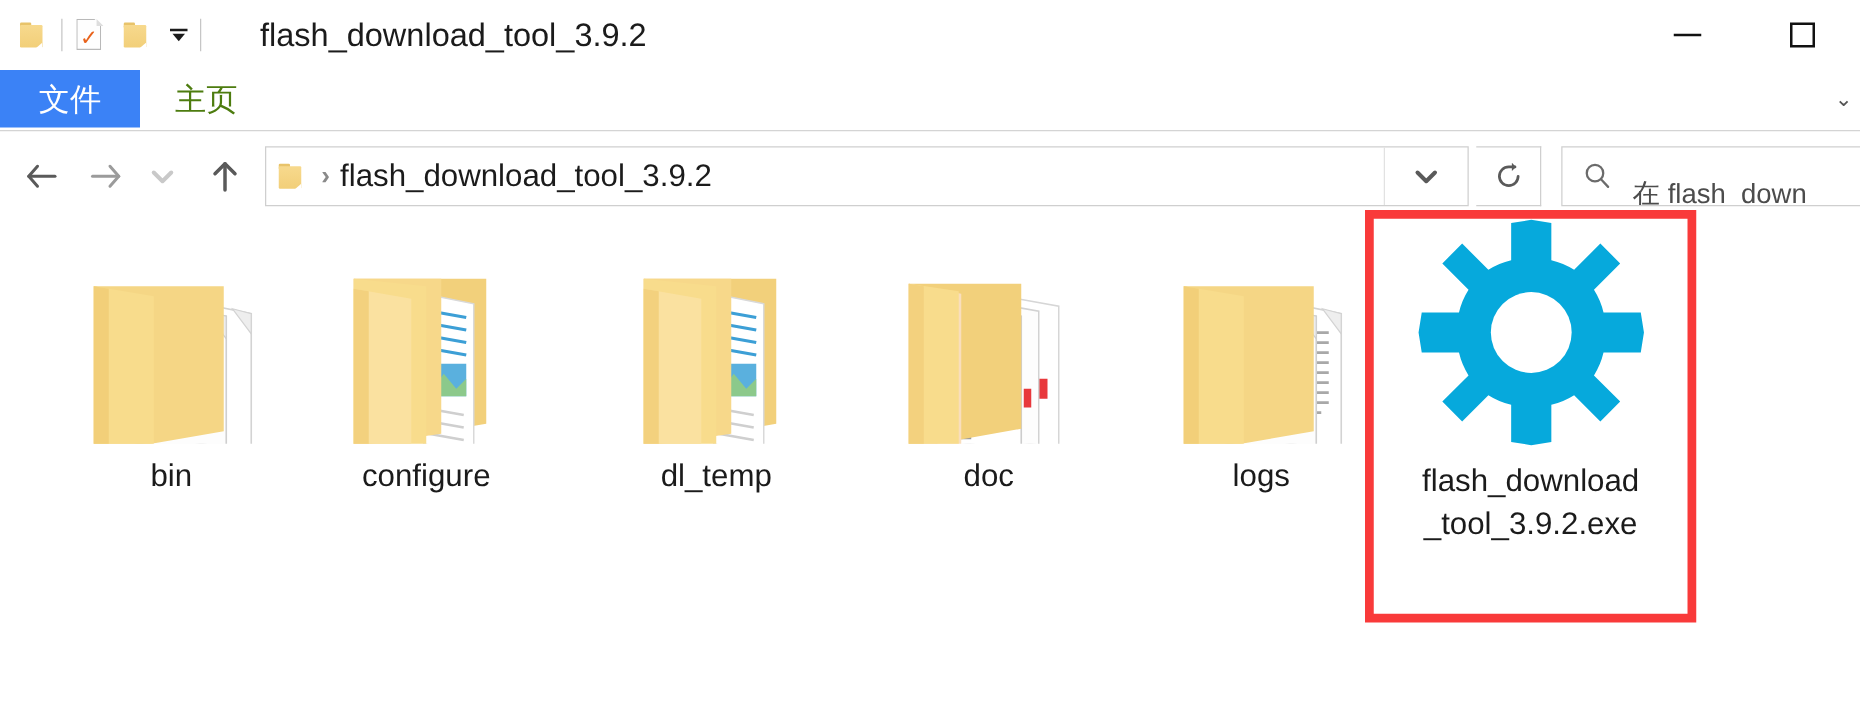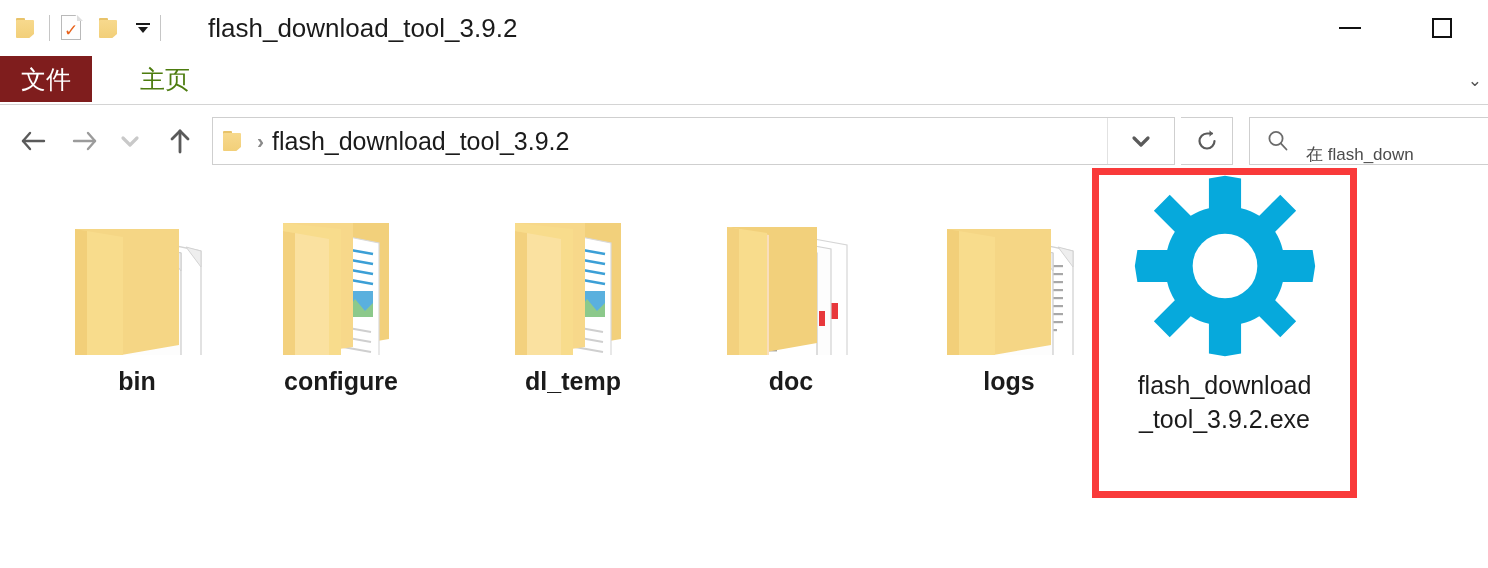--- a/index.html
+++ b/index.html
@@ -142,22 +142,22 @@
   }
   .tab {
     position: absolute;
     top: 0; height: 46px;
     display: flex; align-items: center; justify-content: center;
     font-size: 25px;
     color: #4d7c0f;
     white-space: nowrap;
   }
   .tab-file {
-    left: 0; width: 92px;
-    background: #7f1d1d;
+    left: 0; width: 112px;
+    background: #3b82f6;
     color: #ffffff;
   }
   .tab-home   { left: 128px; width: 74px; }
   .tab-share  { left: 232px; width: 74px; }
   .tab-view   { left: 338px; width: 74px; }
   .ribbon-caret {
     position: absolute;
     right: 6px; top: 14px;
     color: #555555;
     font-size: 17px;
@@ -231,21 +231,21 @@
     border: 1px solid #cfcfcf;
     box-sizing: border-box;
     background: #ffffff;
     display: flex; align-items: center;
     overflow: hidden;
   }
   .search-icon-wrap {
     width: 56px; display: flex; align-items: center; justify-content: center;
   }
   .search-ph {
-    font-size: 17px;
+    font-size: 22px;
     color: #4c4c4c;
     white-space: nowrap;
     margin-top: 27px;
   }
 
   
   .content {
     position: absolute;
     left: 0; top: 172px;
     width: 1488px; height: 396px;
@@ -263,21 +263,20 @@
     width: 170px; height: 170px;
     display: flex; align-items: center; justify-content: center;
   }
   .item-label {
     margin-top: 8px;
     font-size: 25px;
     color: #1b1b1b;
     text-align: right;
     line-height: 34px;
     white-space: pre-line;
-    font-weight: bold;
   }
 
   
   .highlight {
     position: absolute;
     left: 1092px; top: 168px;
     width: 265px; height: 330px;
     border: 7px solid #f93a3a;
     box-sizing: border-box;
     pointer-events: none;

